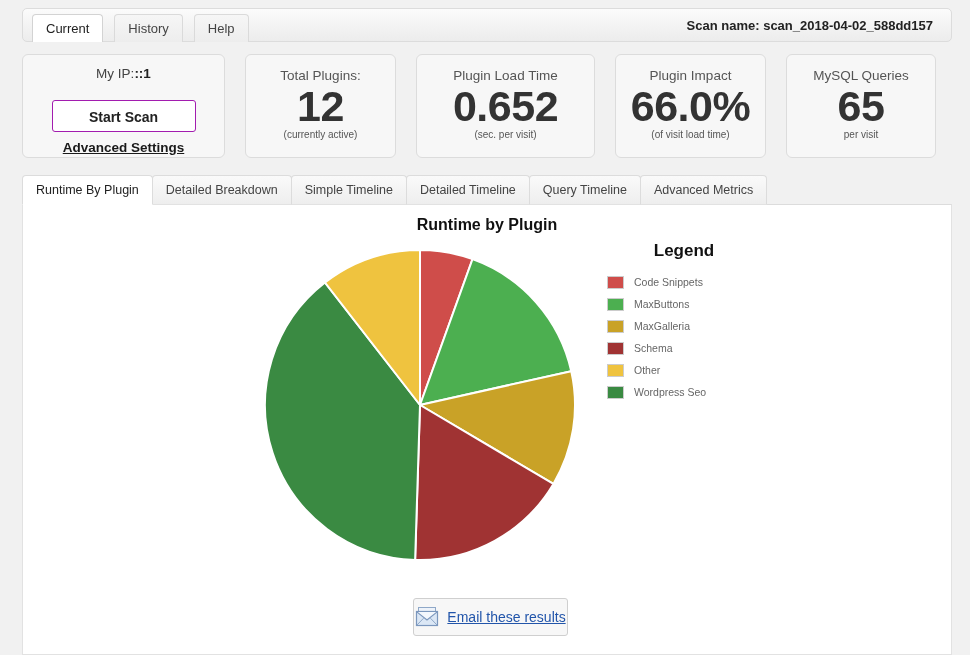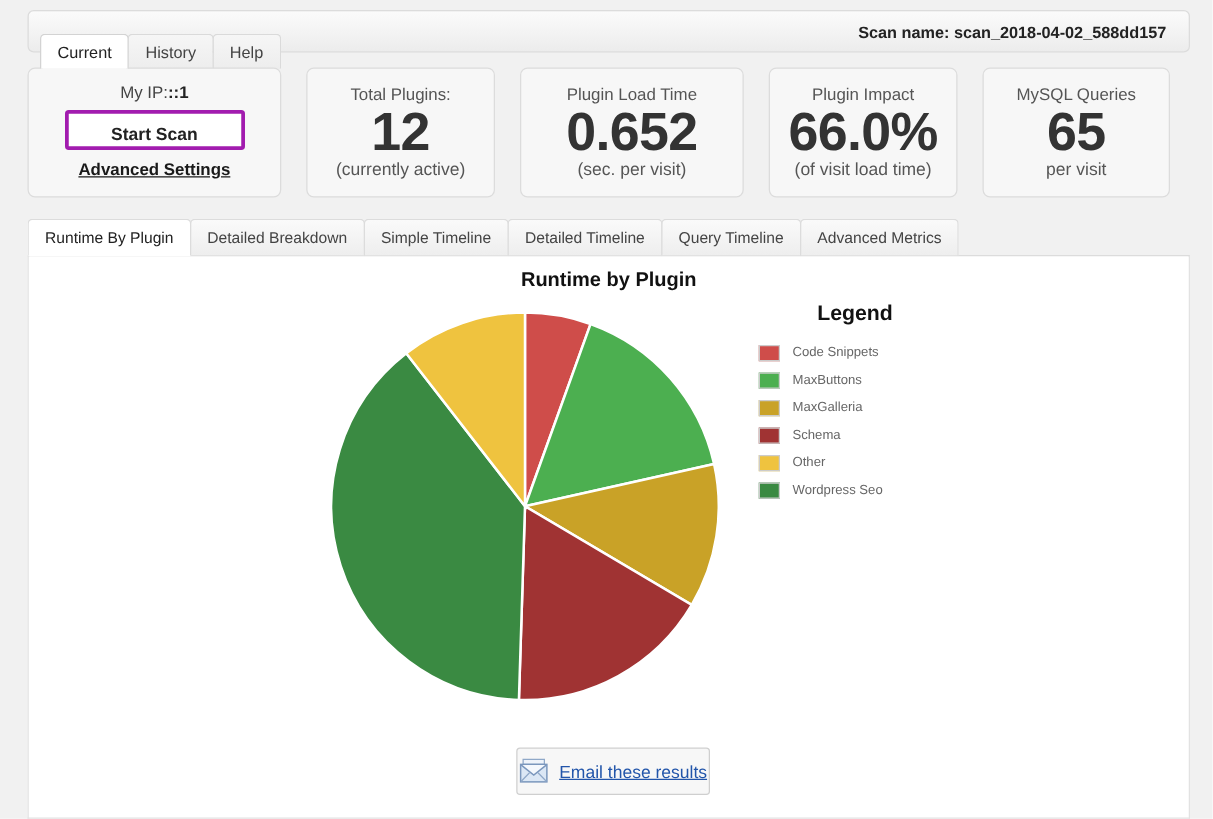--- a/index.html
+++ b/index.html
@@ -24,22 +24,23 @@
     width: 930px;
     height: 34px;
     background: linear-gradient(to bottom, #fbfbfb 0%, #ececec 100%);
     border: 1px solid #dcdcdc;
     border-radius: 5px;
     box-sizing: border-box;
   }
   .topbar-tabs {
     position: absolute;
     left: 9px;
-    top: 18px;
+    top: 5px;
     display: flex;
+    gap: 12px;
   }
   .topbar-tab {
     height: 28px;
     line-height: 27px;
     padding: 0 13px;
     font-size: 13px;
     color: #444;
     background: linear-gradient(to bottom, #f6f6f6 0%, #ededed 100%);
     border: 1px solid #dadada;
     border-bottom: none;
@@ -99,35 +100,35 @@
   }
   .card-value {
     font-size: 43px;
     font-weight: bold;
     color: #333;
     line-height: 40px;
     margin-top: 2px;
     letter-spacing: -0.5px;
   }
   .card-sub {
-    font-size: 14px;
+    font-size: 10px;
     color: #555;
     line-height: 16px;
     margin-top: 1px;
   }
   .card-ip .card-label { margin-top: 11px; font-weight: normal; color:#444; }
   .card-ip .card-label b { font-weight: bold; color:#222; }
   .start-scan-btn {
     display: block;
-    margin: 6px auto 0 auto;
+    margin: 18px auto 0 auto;
     width: 144px;
     height: 32px;
     line-height: 30px;
     background: #ffffff;
-    border: 3px solid #a21caf;
+    border: 1px solid #a21caf;
     border-radius: 3px;
     font-size: 14px;
     font-weight: bold;
     color: #222;
     font-family: "Liberation Sans", sans-serif;
     cursor: pointer;
     box-sizing: border-box;
   }
   .adv-settings {
     display: inline-block;

